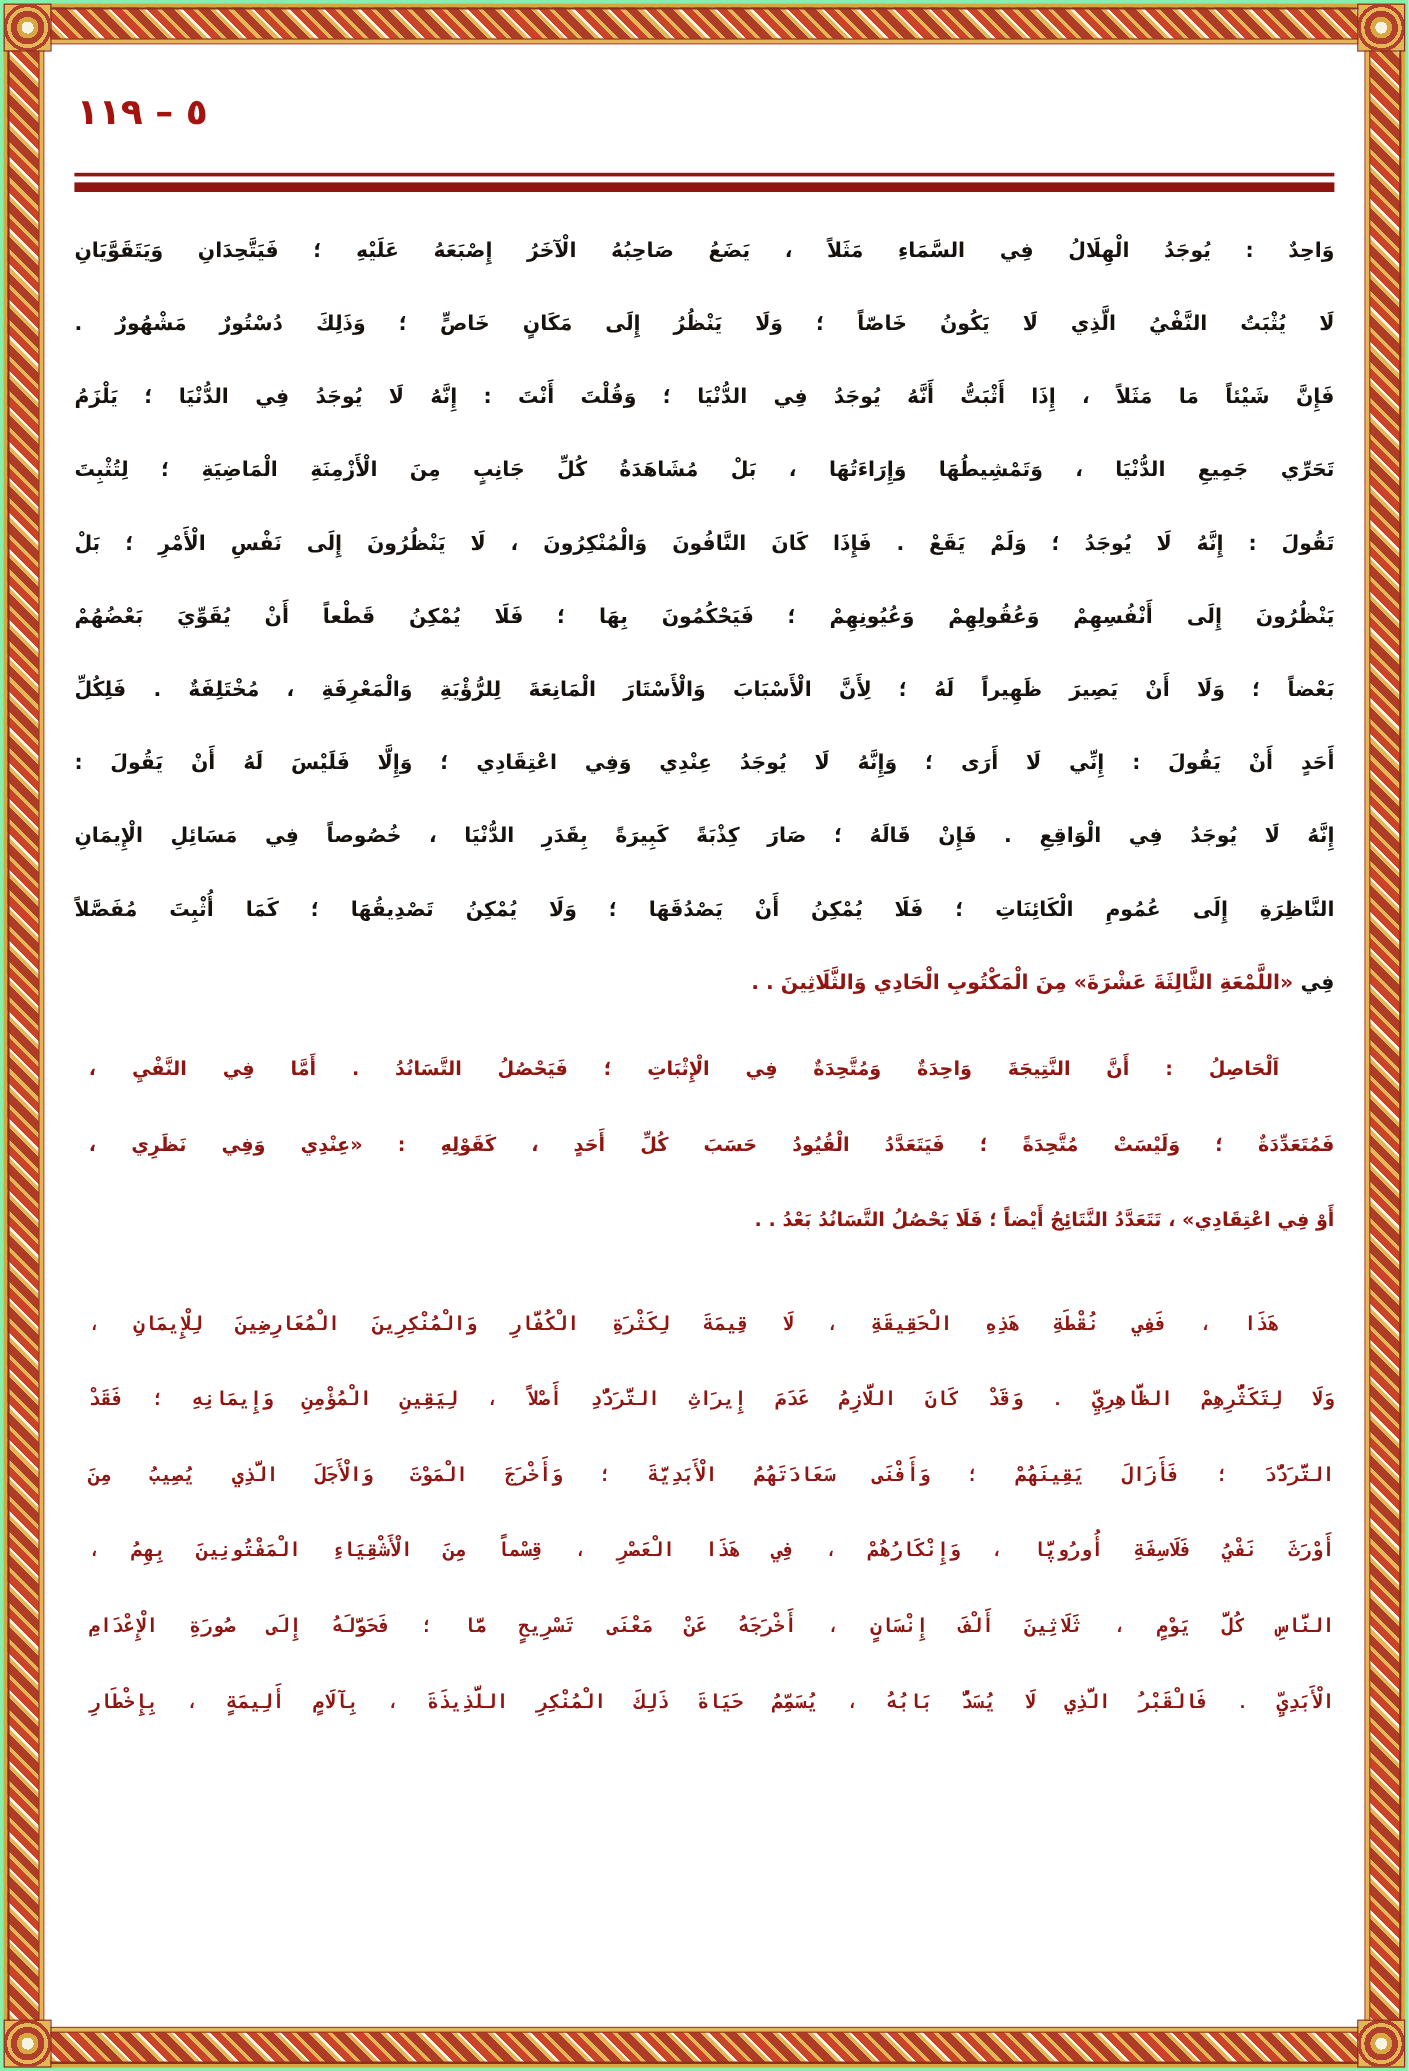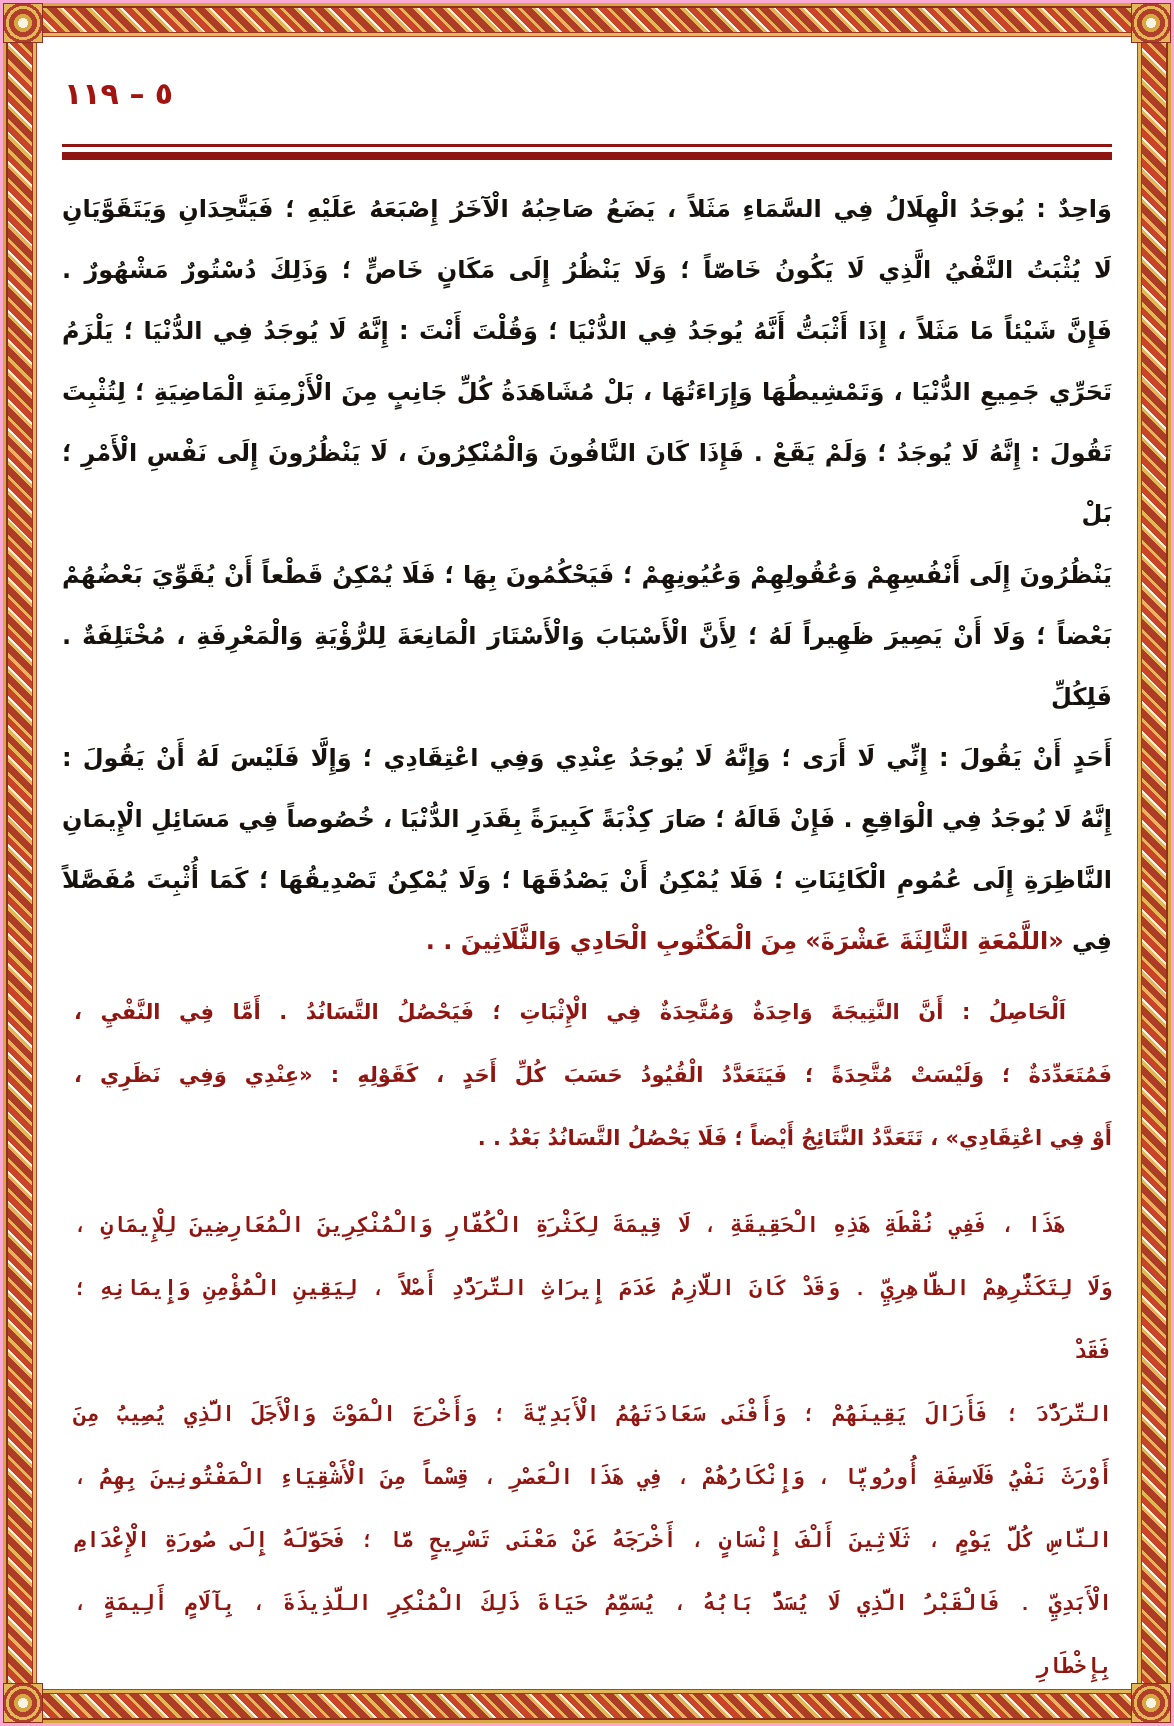--- a/index.html
+++ b/index.html
@@ -1,18 +1,18 @@
 <!DOCTYPE html>
 <html lang="ar" dir="rtl"><head>
 <meta charset="utf-8">
 <style>
   html,body { margin:0; padding:0; background:#ffffff; }
   .page {
     position:relative; width:1174px; height:1726px;
-    background:#f9a8d4; overflow:hidden;
+    background:#86efac; overflow:hidden;
     font-family:"DejaVu Sans", sans-serif;
   }
   
   .ornate {
     position:absolute; inset:3px;
     background:
       repeating-linear-gradient(45deg,
         #ae3d28 0 7px, #e3b657 7px 10px, #f8f2e2 10px 12px,
         #c8452a 12px 18px, #e3b657 18px 21px);
     border:3px solid #d9a741;
@@ -50,22 +50,22 @@
     text-align:center; padding-top:14px;
     font-size:33px; font-weight:bold; color:#a31310;
   }
   .rule {
     height:5px; margin-top:10px;
     border-top:3px solid #8f1511;
     border-bottom:8px solid #8f1511;
   }
   .body-text { margin-top:19px; }
   .para { direction:rtl; }
-  .para.black { color:#17120e; font-size:24px; font-weight:bold; }
-  .para.red   { color:#8f1511; font-size:21px; font-weight:bold;margin-left:12px; }
+  .para.black { color:#17120e; font-size:17px; font-weight:bold; }
+  .para.red   { color:#8f1511; font-size:16px; font-weight:bold;margin-left:12px; }
   .para.black .line { line-height:61px; }
   .para.red   .line { line-height:63px; }
   .body-text .para:nth-child(3) { margin-top:9px; }
   .body-text .para:nth-child(4) { margin-top:25px;font-family:Liberation Mono, monospace; }
   .line { }
   .line.fill { text-align:justify; text-align-last:justify; -moz-text-align-last:justify; }
   .line.indent { padding-right:46px; }
   .seg-black { color:#17120e; }
   .seg-red { color:#8f1511; }
   .seg-red-bold { color:#8f1511; font-weight:bold; }

